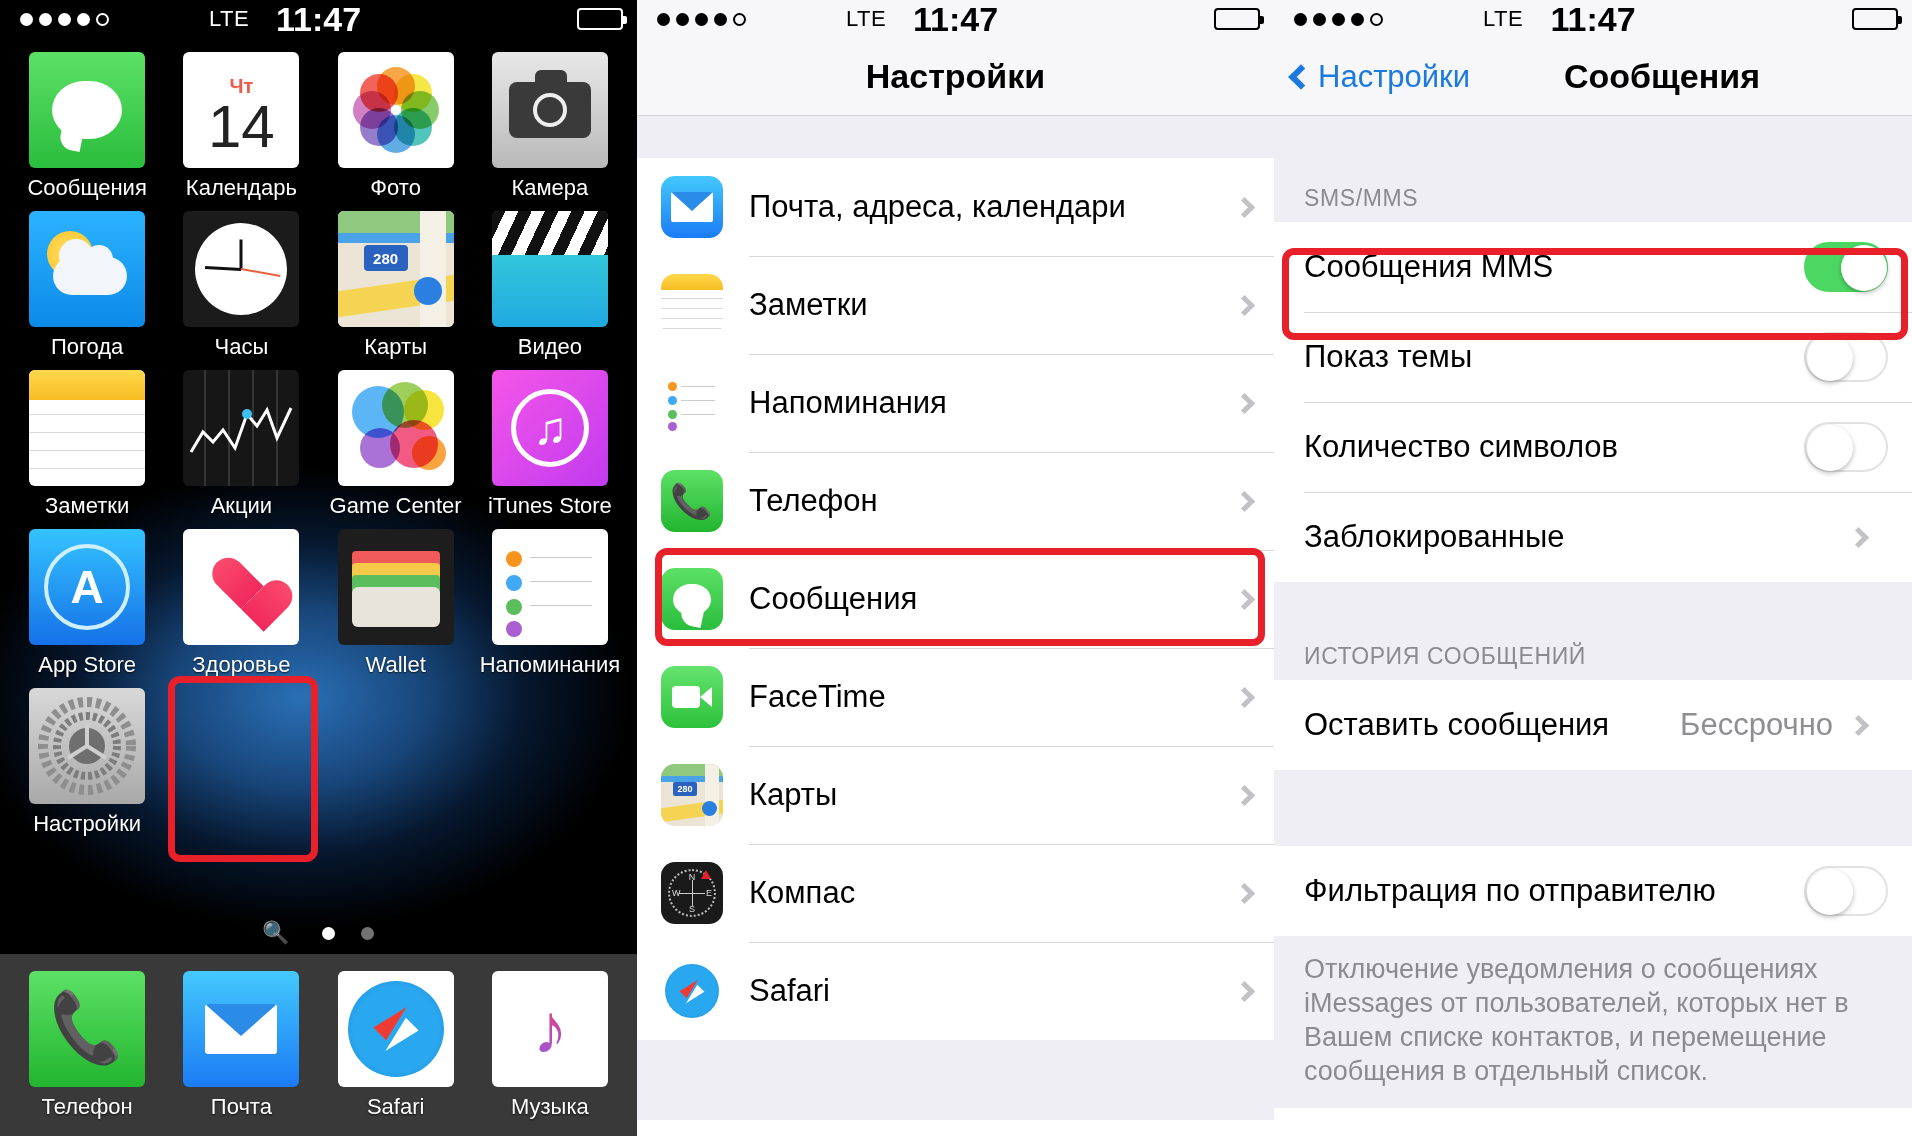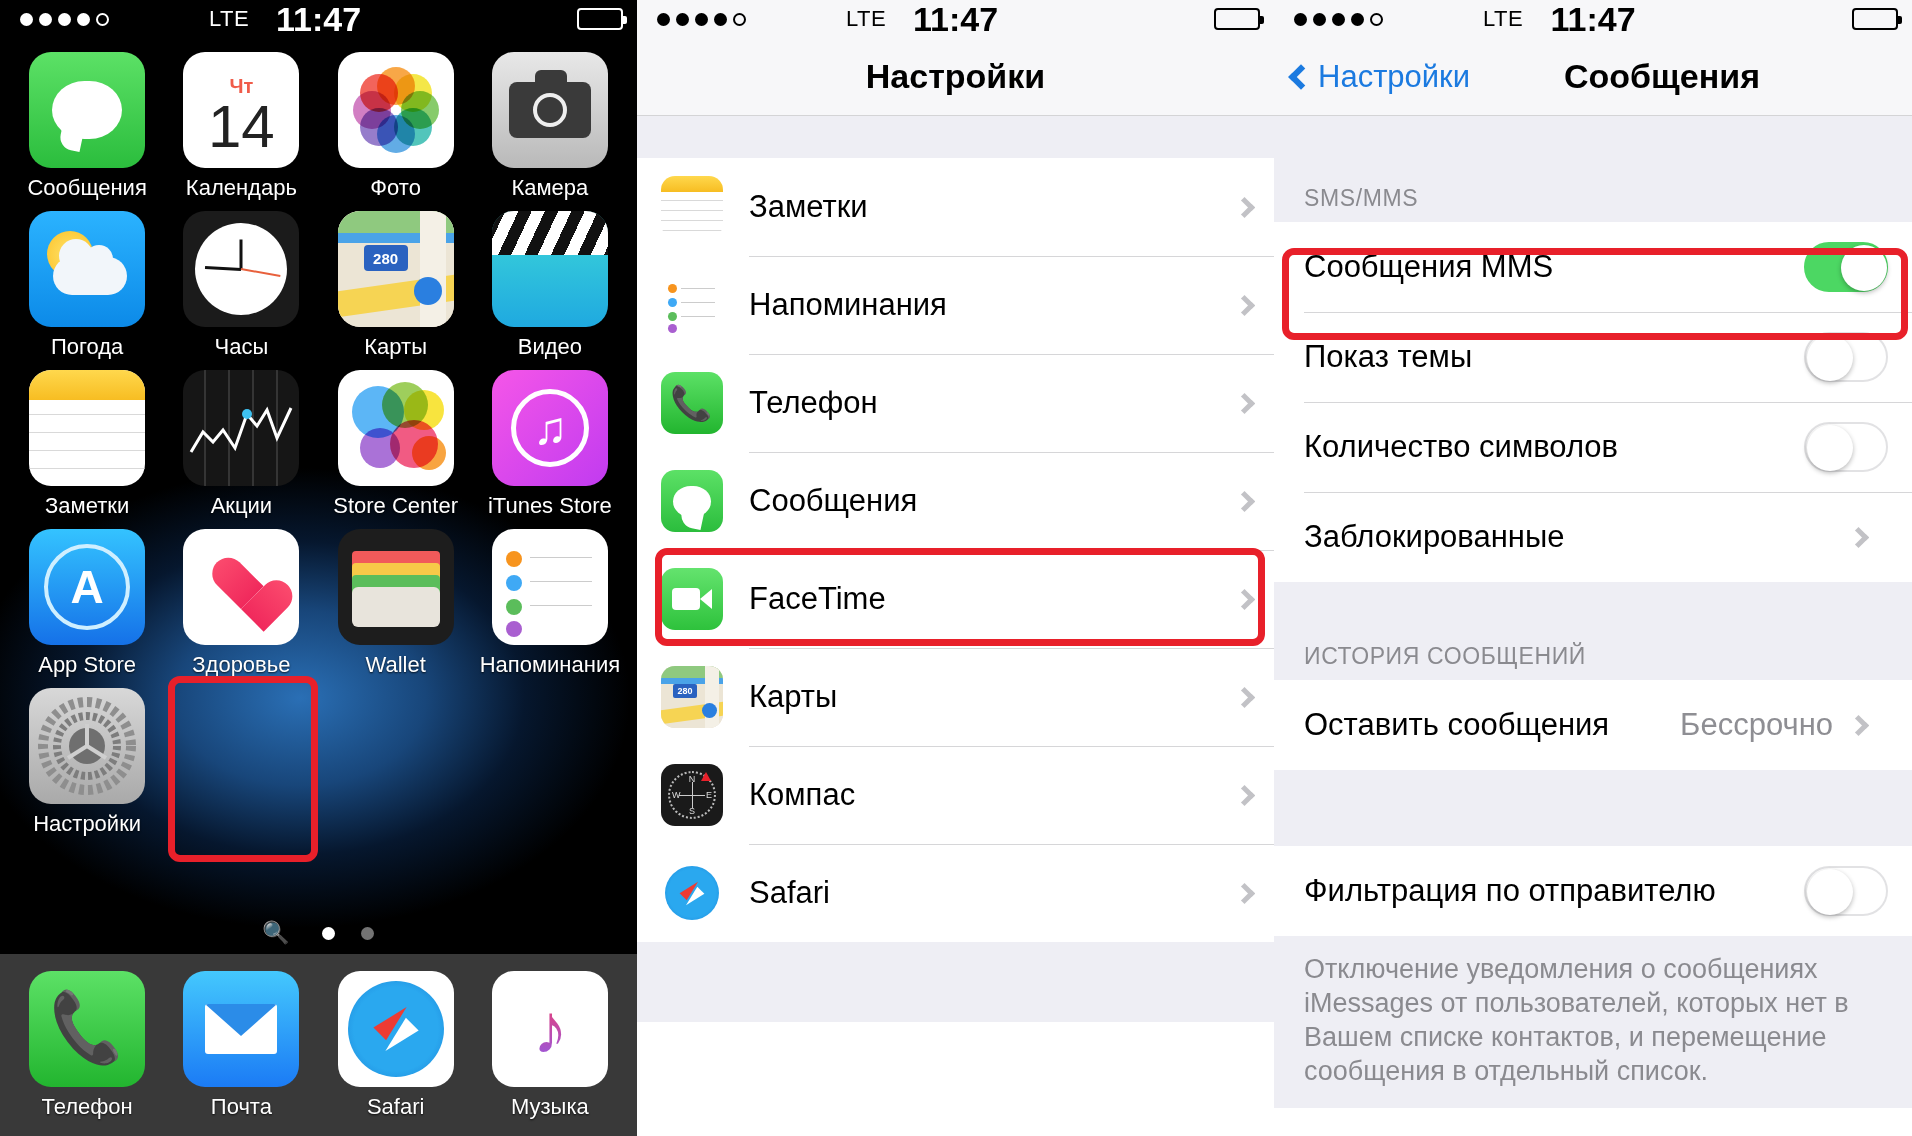--- a/index.html
+++ b/index.html
@@ -48,21 +48,21 @@
     background:
       radial-gradient(ellipse 330px 230px at 300px 660px, #2a6fb5 0%, #18467a 38%, #06172e 68%, #000 100%),
       #000;
   }
   .grid {
     position: relative; padding: 14px 10px 0 10px;
     display: grid; grid-template-columns: repeat(4, 1fr); row-gap: 10px;
   }
   .app { display: flex; flex-direction: column; align-items: center; position: relative; }
   .appicon {
-    width: 116px; height: 116px; border-radius: 22px; position: relative;
+    width: 116px; height: 116px; border-radius: 6px; position: relative;
     overflow: hidden; display: flex; align-items: center; justify-content: center;
   }
   .applabel {
     color: #fff; font-size: 22px; margin-top: 7px; white-space: nowrap;
     text-shadow: 0 1px 2px rgba(0,0,0,.8);
   }
   .dockwrap {
     position: absolute; bottom: 0; left: 0; right: 0; height: 182px;
     background: rgba(150,150,150,.38);
     display: flex; align-items: center; justify-content: space-around; padding: 0 10px;
@@ -319,21 +319,21 @@
         </div>
         <div class="app">
           <div class="appicon ic-gamecenter">
             <span class="gcb" style="width:52px;height:52px;background:#3fa9f5;left:14px;top:16px"></span>
             <span class="gcb" style="width:46px;height:46px;background:#8dc63f;left:44px;top:12px"></span>
             <span class="gcb" style="width:40px;height:40px;background:#f7e01c;left:66px;top:20px"></span>
             <span class="gcb" style="width:48px;height:48px;background:#ef3e6d;left:52px;top:50px"></span>
             <span class="gcb" style="width:40px;height:40px;background:#9b59d0;left:22px;top:58px"></span>
             <span class="gcb" style="width:34px;height:34px;background:#f7941e;left:74px;top:66px"></span>
           </div>
-          <div class="applabel">Store Center</div>
+          <div class="applabel">Game Center</div>
         </div>
         <div class="app">
           <div class="appicon ic-itunes">
             <div style="width:78px;height:78px;border:5px solid #fff;border-radius:50%;display:flex;align-items:center;justify-content:center;color:#fff;font-size:46px">♫</div>
           </div>
           <div class="applabel">iTunes Store</div>
         </div>
 
         <div class="app">
           <div class="appicon ic-appstore">
@@ -446,20 +446,29 @@
       <span class="battery"><span class="fill" style="width:90%"></span></span>
     </div>
 
     <div class="navbar">
       <span class="navtitle">Настройки</span>
     </div>
 
     <div class="gap" style="height:42px"></div>
 
     <div class="listgroup">
+      <div class="row">
+        <div class="rowicon ic-mail">
+          <div style="width:42px;height:30px;background:#fff;position:relative;border-radius:2px;overflow:hidden">
+            <div style="position:absolute;left:0;top:0;width:0;height:0;border-left:21px solid transparent;border-right:21px solid transparent;border-top:19px solid #2b8ce8"></div>
+          </div>
+        </div>
+        <span class="rowlabel">Почта, адреса, календари</span>
+        <span class="chev-right"></span>
+      </div>
 
       <div class="row">
         <div class="rowicon ic-notes">
           <div class="notes-top" style="height:16px"></div>
           <div class="notes-line" style="top:24px"></div>
             <div class="notes-line" style="top:34px"></div>
           <div class="notes-line" style="top:44px"></div>
             <div class="notes-line" style="top:54px"></div>
         </div>
         <span class="rowlabel">Заметки</span>

